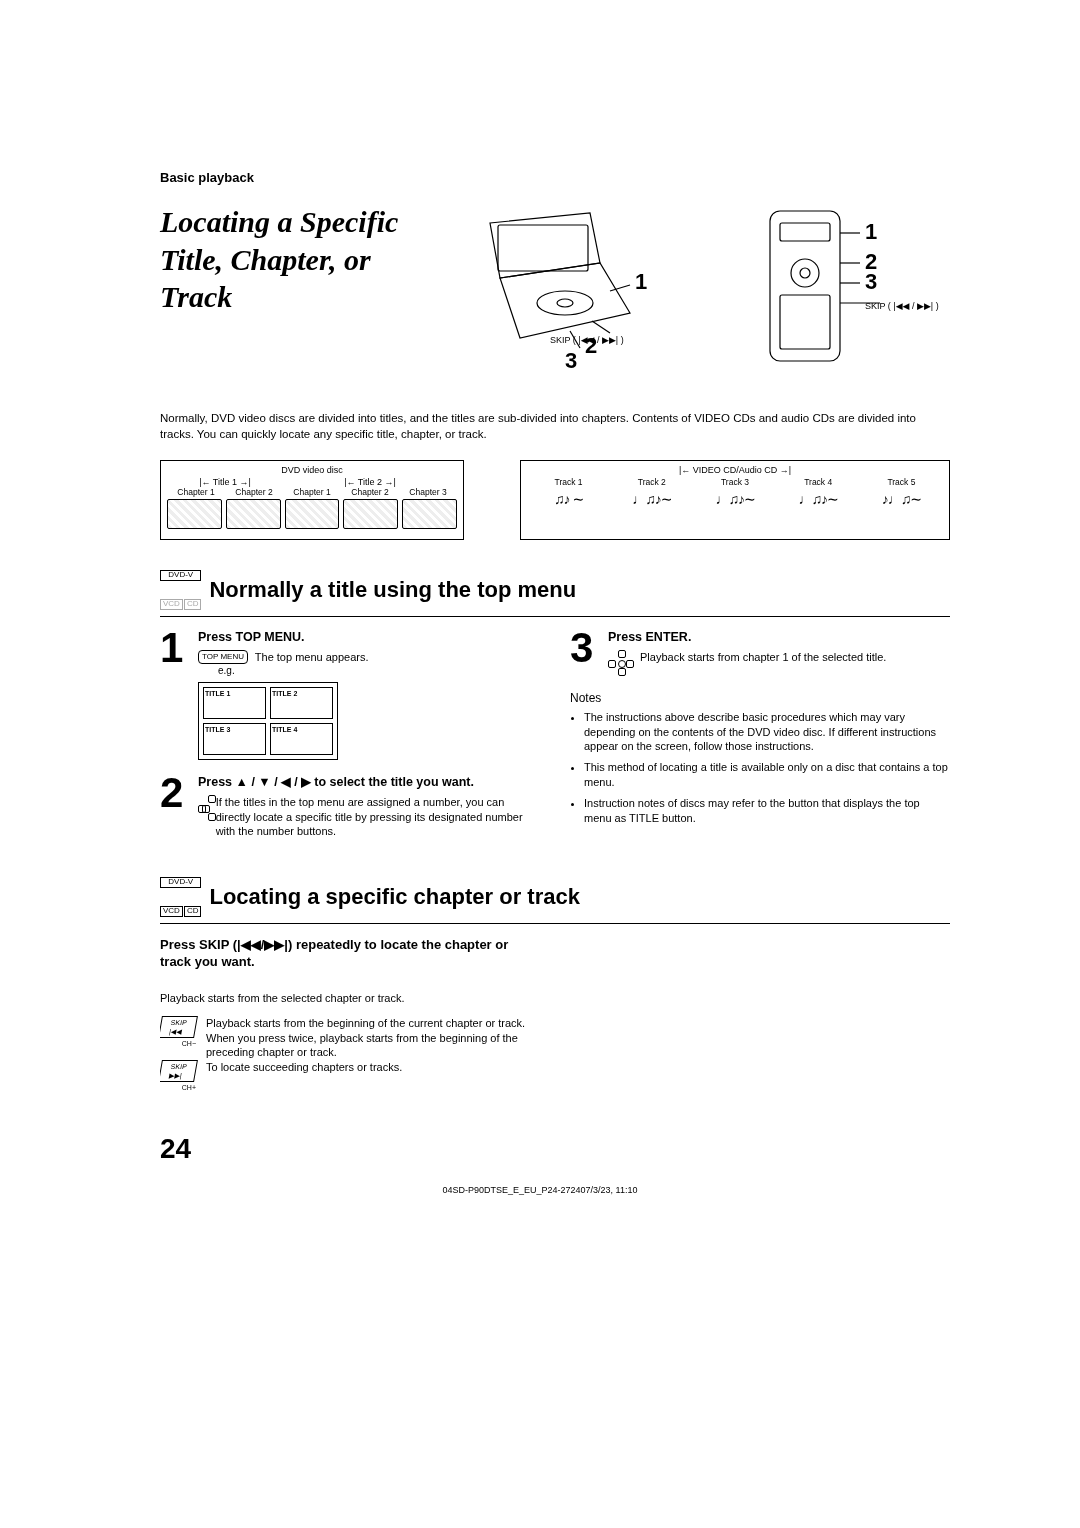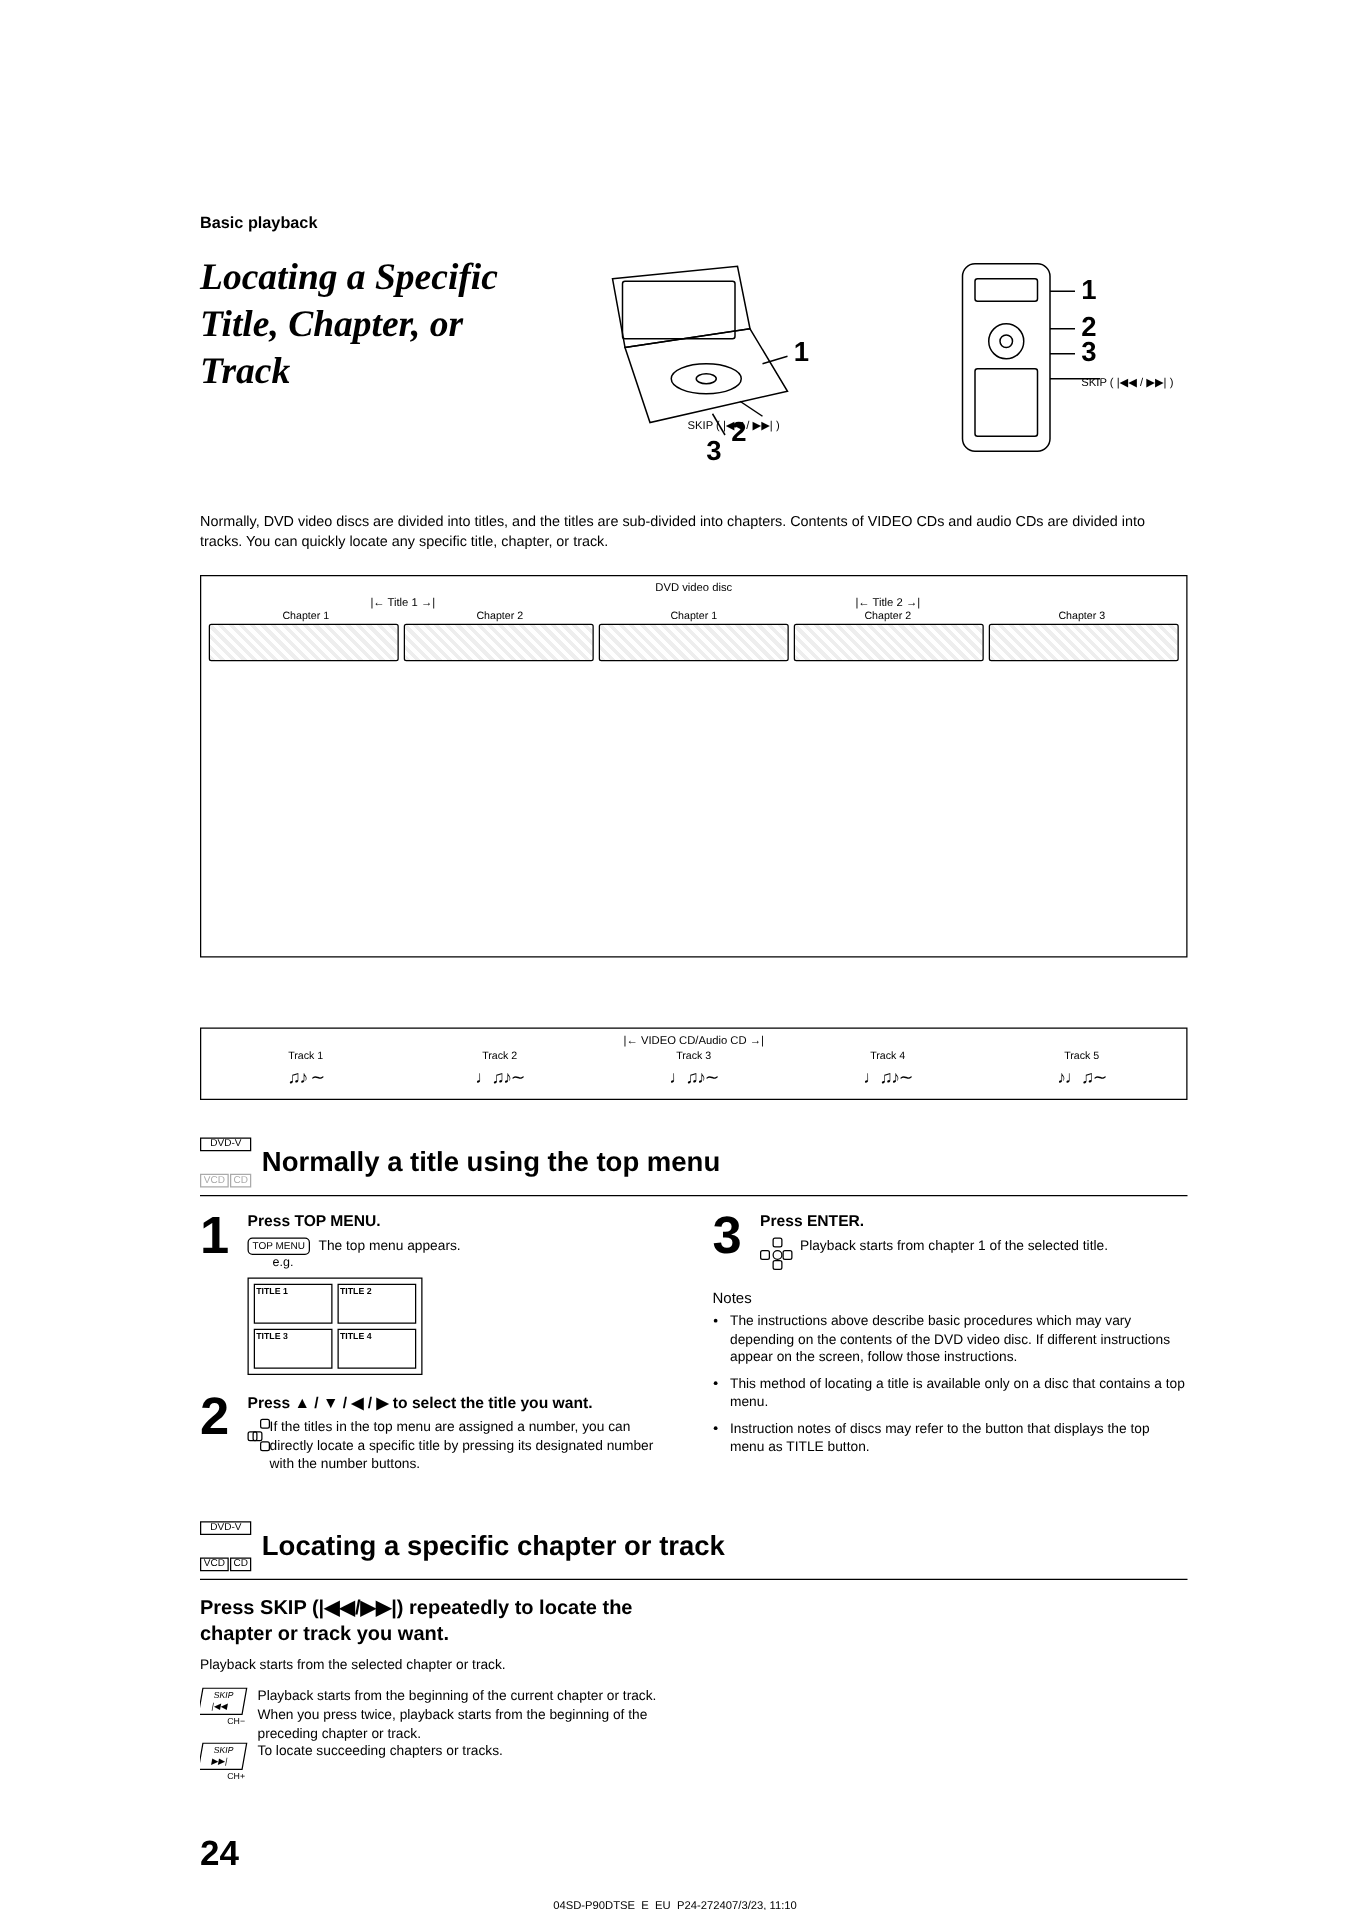--- a/index.html
+++ b/index.html
@@ -45,21 +45,20 @@
   }
   .intro {
     font-size: 11.5px;
     line-height: 1.35;
     margin-bottom: 18px;
   }
   .structure-row {
     display: flex;
     gap: 56px;
     margin-bottom: 30px;
-    flex-direction: column;
   }
   .disc-box {
     border: 1px solid #000;
     padding: 4px 6px 10px 6px;
     font-size: 9px;
     position: relative;
   }
   .disc-header { text-align:center; font-size:9px; margin-bottom:2px; }
   .titles-row { display:flex; }
   .title-col { text-align:center; flex:1; }
@@ -151,21 +150,21 @@
     vertical-align:top;
     margin-right:6px;
   }
   .dpad .dot{position:absolute;width:6px;height:6px;border:1px solid #000;border-radius:2px;}
   .dpad .u{top:0;left:10px;} .dpad .d{bottom:0;left:10px;}
   .dpad .l{left:0;top:10px;} .dpad .r{right:0;top:10px;}
   .dpad .c{top:10px;left:10px;border-radius:50%;}
   .notes-title { font-weight:normal; font-size:12px; margin:10px 0 4px 0;}
   ul.notes { padding-left:14px; margin:0; font-size:11px; line-height:1.35;}
   ul.notes li { margin-bottom:6px; }
-  .section2 .step-title { font-weight:bold; font-size:16px; }
+  .section2 .step-title { font-weight:bold; font-size:13px; }
   .skip-btns { display:flex; flex-direction:column; gap:8px; float:left; margin-right:10px;}
   .skip-btn {
     border:1px solid #000;
     width:34px; height:20px;
     font-size:7px;
     display:flex; align-items:center; justify-content:center;
     position:relative;
     transform:skewX(-10deg);
   }
   .skip-sub { font-size:7px; margin-top:1px; text-align:right;}
@@ -363,21 +362,21 @@
         <div class="badge">CD</div>
       </div>
     </div>
     <div class="section-title">Locating a specific chapter or track</div>
   </div>
   <div class="rule"></div>
 
   <div class="columns section2">
     <div class="col">
       <div class="step-title">Press SKIP (|◀◀/▶▶|) repeatedly to locate the chapter or track you want.</div>
-      <div style="margin:6px 0 10px 0;">Playback starts from the selected chapter or track.</div>
+      <div style="margin:20px 0 10px 0;">Playback starts from the selected chapter or track.</div>
 
       <div style="overflow:hidden;">
         <div class="skip-btns">
           <div>
             <div class="skip-btn">SKIP<br>|◀◀</div>
             <div class="skip-sub">CH−</div>
           </div>
         </div>
         <div style="white-space:pre-line;">Playback starts from the beginning of the current chapter or track.
 When you press twice, playback starts from the beginning of the preceding chapter or track.</div>

